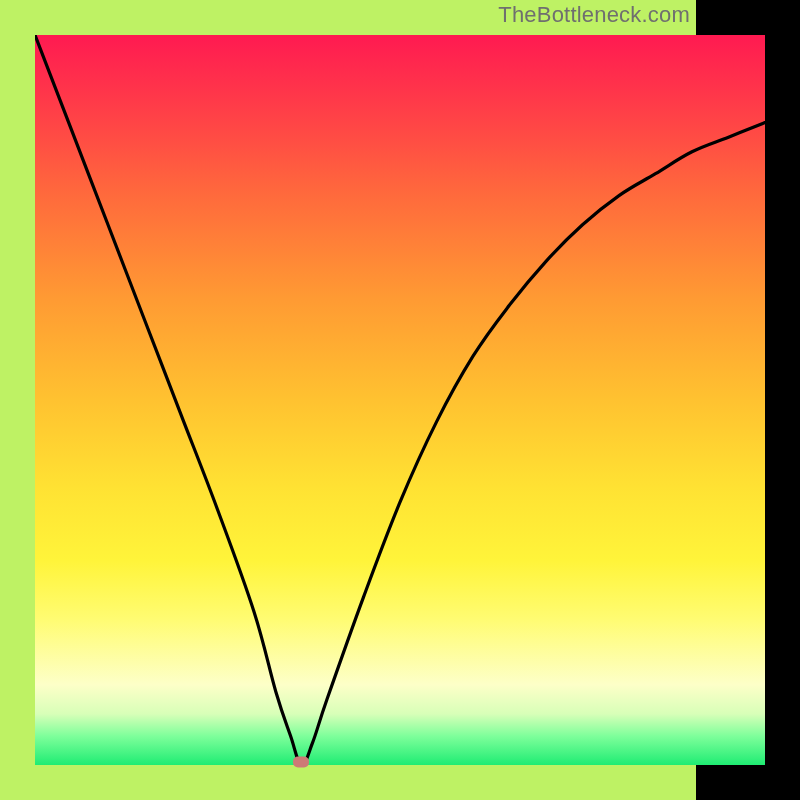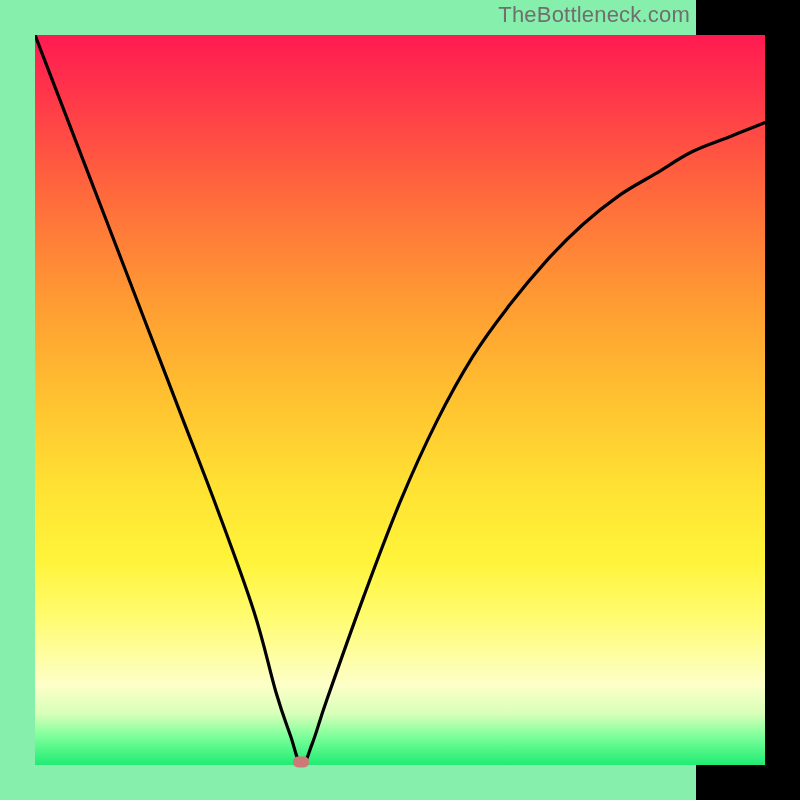--- a/index.html
+++ b/index.html
@@ -10,21 +10,21 @@
     background: #000;
     overflow: hidden;
     font-family: Arial, Helvetica, sans-serif;
   }
   .frame {
     position: absolute;
     top: 0;
     left: 0;
     width: 696px;
     height: 800px;
-    background: #86efac;
+    background: #bef264;
   }
   .plot {
     position: absolute;
     top: 35px;
     left: 35px;
     width: 730px;
     height: 730px;
     background: linear-gradient(to bottom,
       #ff1a51 0%,
       #ff3d48 10%,

